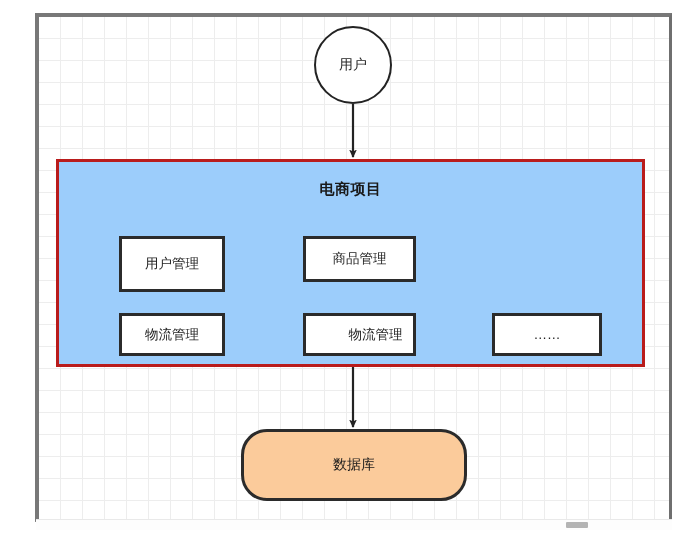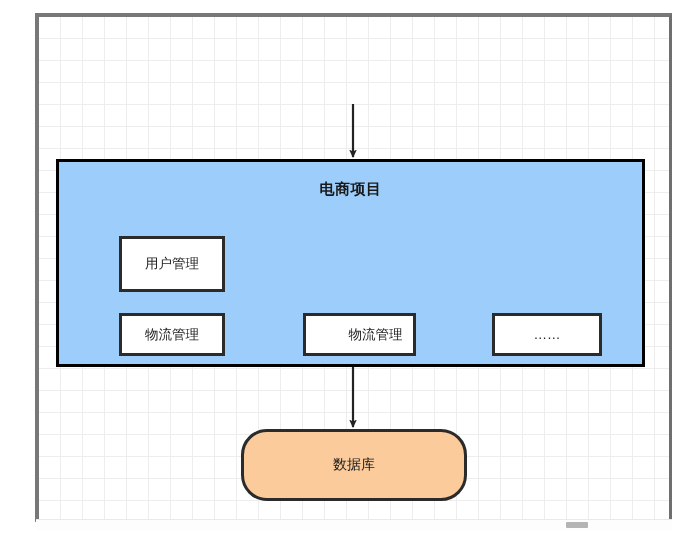--- a/index.html
+++ b/index.html
@@ -79,21 +79,21 @@
     border-radius: 50%;
     background: #ffffff;
     font-size: 14px;
   }
 
   #system-box {
     left: 17px;
     top: 142px;
     width: 589px;
     height: 208px;
-    border: 3px solid #000000;
+    border: 3px solid #b91c1c;
     background: #9CCDFB;
     display: block;
   }
   #system-title {
     position: absolute;
     left: 0;
     top: 18px;
     width: 100%;
     text-align: center;
     font-size: 15px;
@@ -158,28 +158,34 @@
     <svg id="edges" viewBox="0 0 637 509" width="637" height="509">
       <defs>
         <marker id="arrowhead" markerWidth="9" markerHeight="9" refX="7.5" refY="4.5" orient="auto" markerUnits="userSpaceOnUse">
           <path d="M0,0.6 L8.5,4.5 L0,8.4 L2,4.5 Z" fill="#232323"></path>
         </marker>
       </defs>
       <line x1="314" y1="87" x2="314" y2="140" stroke="#232323" stroke-width="2.2" marker-end="url(#arrowhead)"></line>
       <line x1="314" y1="350" x2="314" y2="410" stroke="#232323" stroke-width="2.2" marker-end="url(#arrowhead)"></line>
     </svg>
 
+    <div class="node" id="actor-user">
+      <span>用户</span>
+    </div>
 
     <div class="node" id="system-box">
       <div id="system-title">电商项目</div>
 
       <div class="module-box" style="left:60px; top:74px; width:106px; height:56px;">
         <span>用户管理</span>
       </div>
 
+      <div class="module-box" style="left:244px; top:74px; width:113px; height:46px;">
+        <span>商品管理</span>
+      </div>
 
 
       <div class="module-box" style="left:60px; top:151px; width:106px; height:43px;">
         <span>物流管理</span>
       </div>
 
       <div class="module-box" style="left:244px; top:151px; width:113px; height:43px;padding-left:32px;">
         <span>物流管理</span>
       </div>
 

